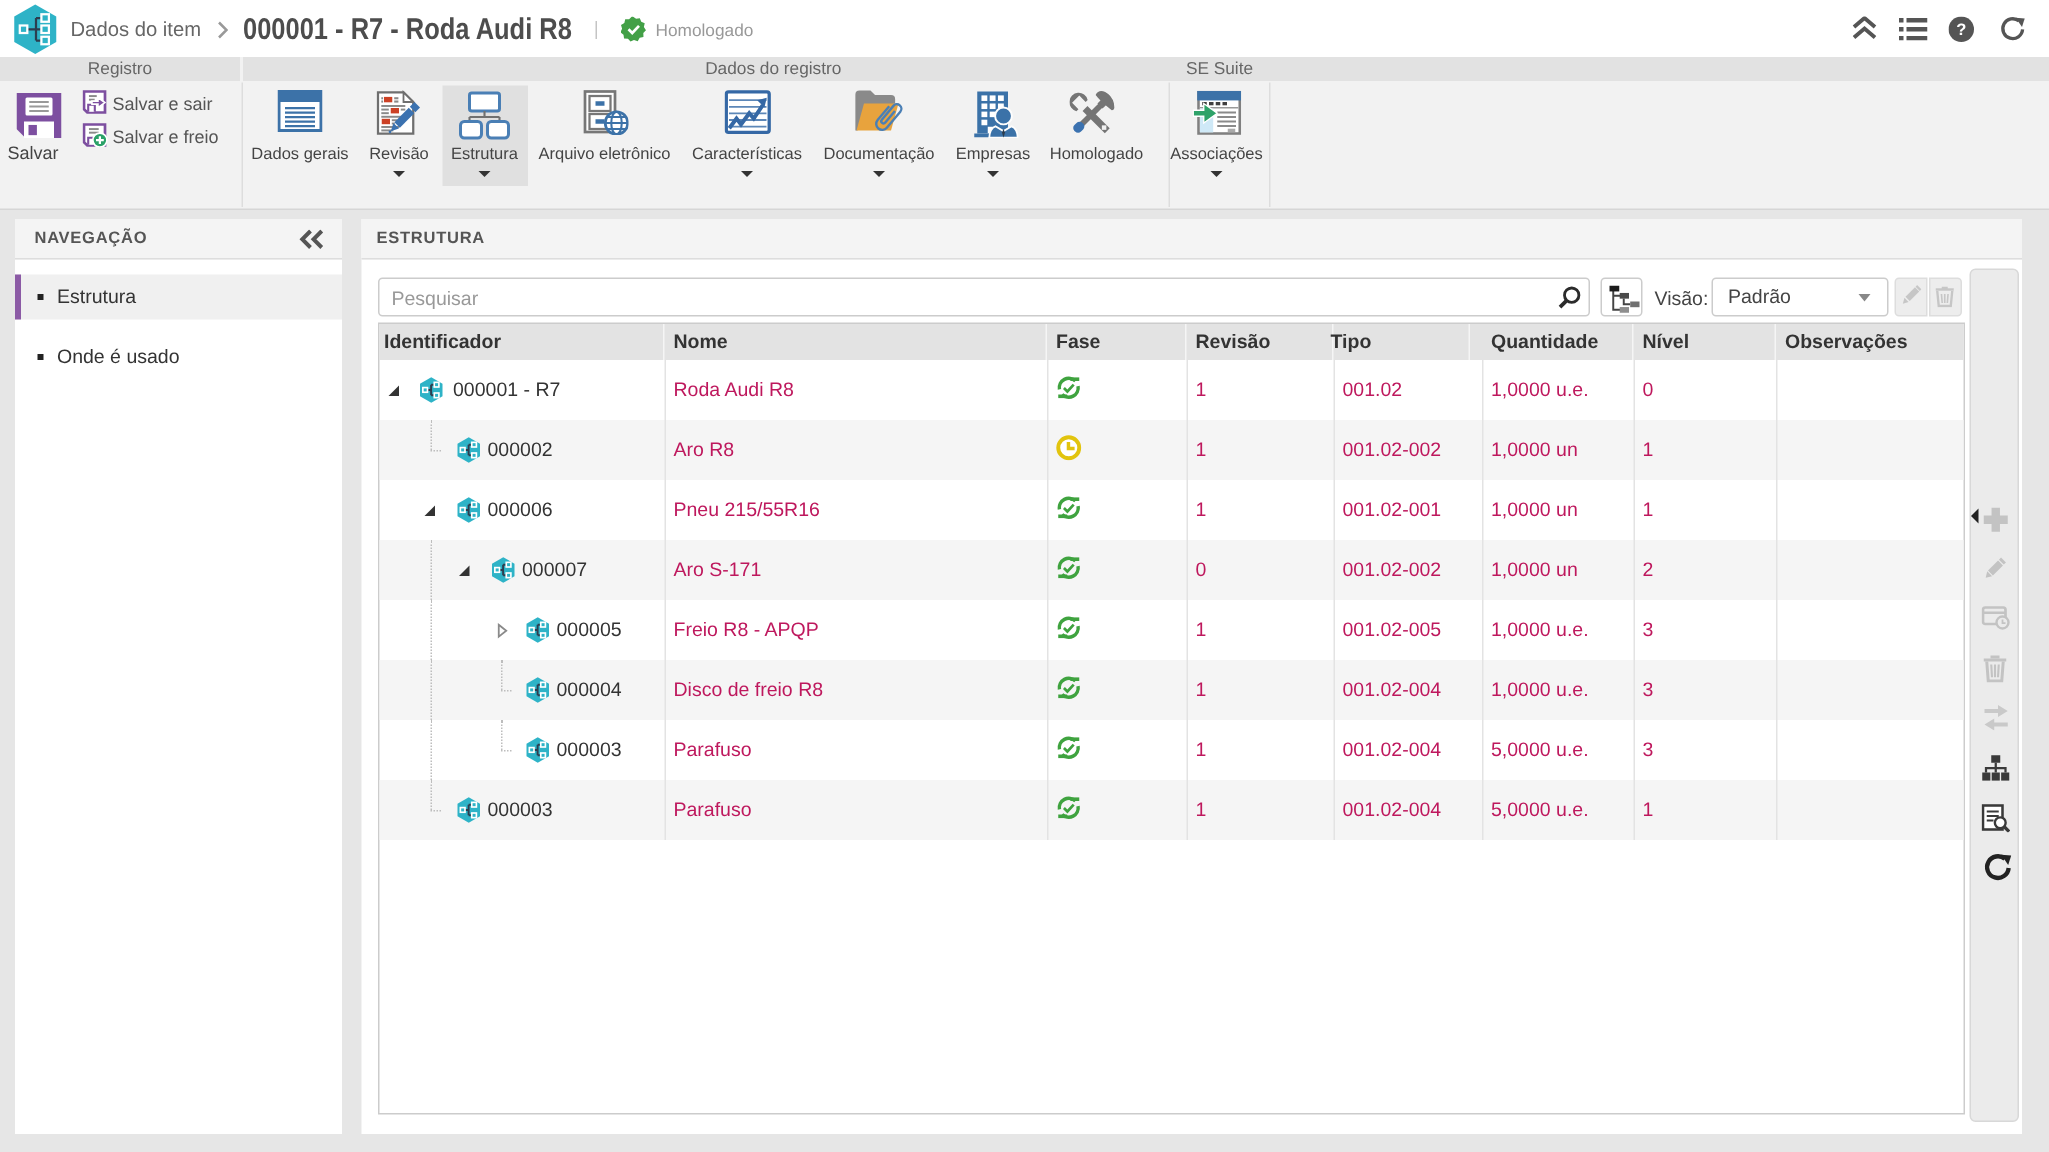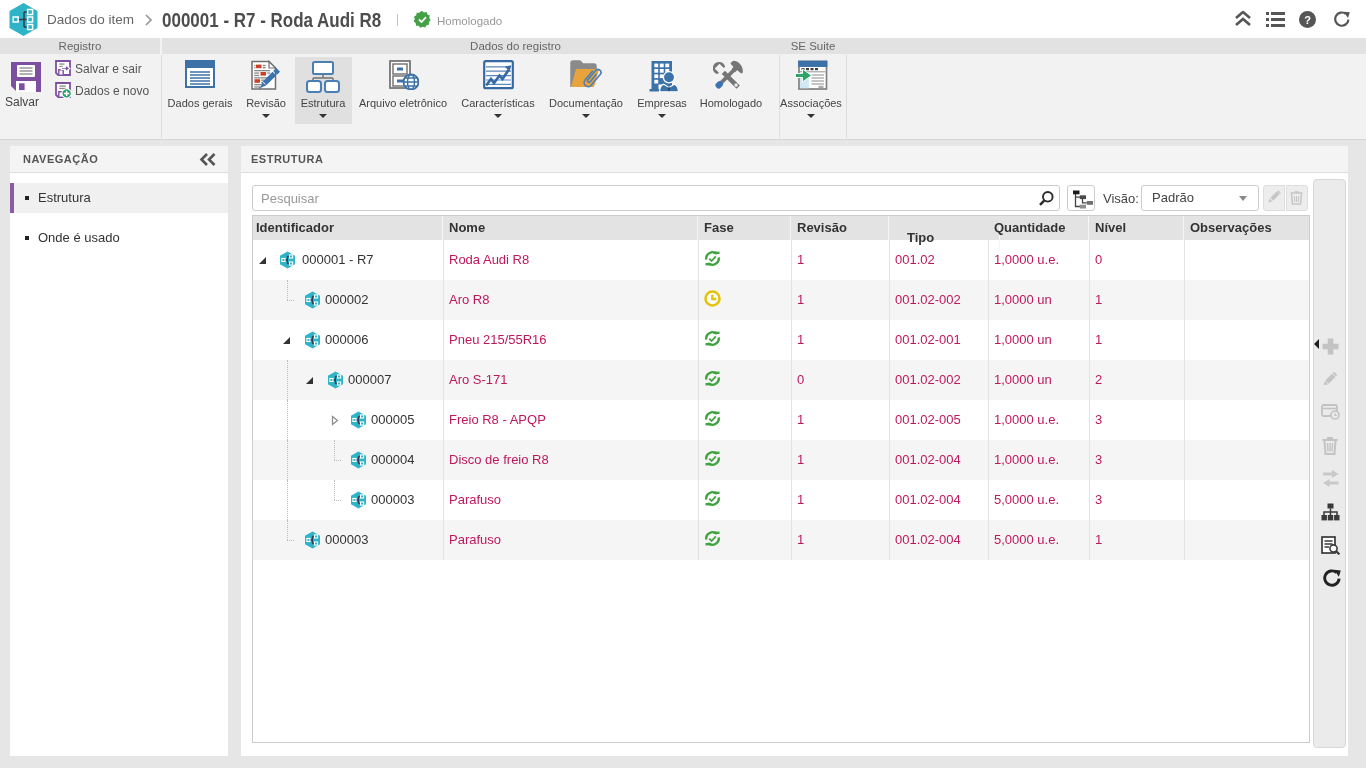--- a/index.html
+++ b/index.html
@@ -143,21 +143,21 @@
   <div style="position:absolute;left:55px;top:44px;">
     <svg width="17" height="16" viewBox="0 0 17 16">
       <path d="M1 1 H15 V15 H3.2 L1 12.8 Z" fill="#fff" stroke="#7d4fa0" stroke-width="1.8"></path>
       <rect x="4.3" y="3.4" width="6.5" height="1.3" fill="#8a8a8a"></rect>
       <rect x="4.3" y="5.8" width="6.5" height="1.3" fill="#8a8a8a"></rect>
       <path d="M3.8 14.5 V9.8 H8.2 V14.5" fill="#fff" stroke="#7d4fa0" stroke-width="1.4"></path>
       <circle cx="11.6" cy="11.4" r="4.7" fill="#2ba169" stroke="#fff" stroke-width="1.1"></circle>
       <path d="M11.6 8.8 V14 M9 11.4 H14.2" stroke="#fff" stroke-width="1.5"></path>
     </svg>
   </div>
-  <div style="position:absolute;left:75px;top:46px;font-size:12px;color:#555;">Dados e novo</div>
+  <div style="position:absolute;left:75px;top:46px;font-size:12px;color:#555;">Salvar e freio</div>
   <div class="gsep" style="left:161px;"></div>
 
   <div class="rbtn" style="left:168px;">
     <svg width="30" height="30" viewBox="0 0 30 30">
       <rect x="1" y="1" width="28" height="26" fill="#fff" stroke="#3c72a8" stroke-width="2"></rect>
       <rect x="1" y="1" width="28" height="7" fill="#3c72a8"></rect>
       <path d="M5 12 H25 M5 15 H25 M5 18 H25 M5 21 H25 M5 24 H25" stroke="#3c72a8" stroke-width="1.5"></path>
     </svg>
     <div class="lbl">Dados gerais</div>
   </div>
@@ -351,21 +351,21 @@
         <path d="M5.5 2 H9.5" stroke="#999" stroke-width="1.6"></path>
         <path d="M5.3 6 L5.8 12 M7.5 6 L7.5 12 M9.7 6 L9.2 12" stroke="#999" stroke-width="1.1"></path>
       </svg>
   </div>
   <div id="tbl">
     <div id="thead">
       <div class="th" style="left:0;width:190px;padding-left:3px;">Identificador</div>
       <div class="th" style="left:190px;width:255px;">Nome</div>
       <div class="th" style="left:445px;width:93px;">Fase</div>
       <div class="th" style="left:538px;width:98px;">Revisão</div>
-      <div class="th" style="left:648px;width:99px;margin-top:10px;">Tipo</div>
+      <div class="th" style="left:628px;width:99px;">Tipo</div>
       <div class="th" style="left:735px;width:101px;">Quantidade</div>
       <div class="th" style="left:836px;width:95px;">Nível</div>
       <div class="th" style="left:931px;width:125px;border-right:none;">Observações</div>
     </div>
     <div id="rows">
       <div class="cl" style="left:190px;top:24px;height:320px;"></div>
       <div class="cl" style="left:445px;top:24px;height:320px;"></div>
       <div class="cl" style="left:538px;top:24px;height:320px;"></div>
       <div class="cl" style="left:636px;top:24px;height:320px;"></div>
       <div class="cl" style="left:735px;top:24px;height:320px;"></div>

